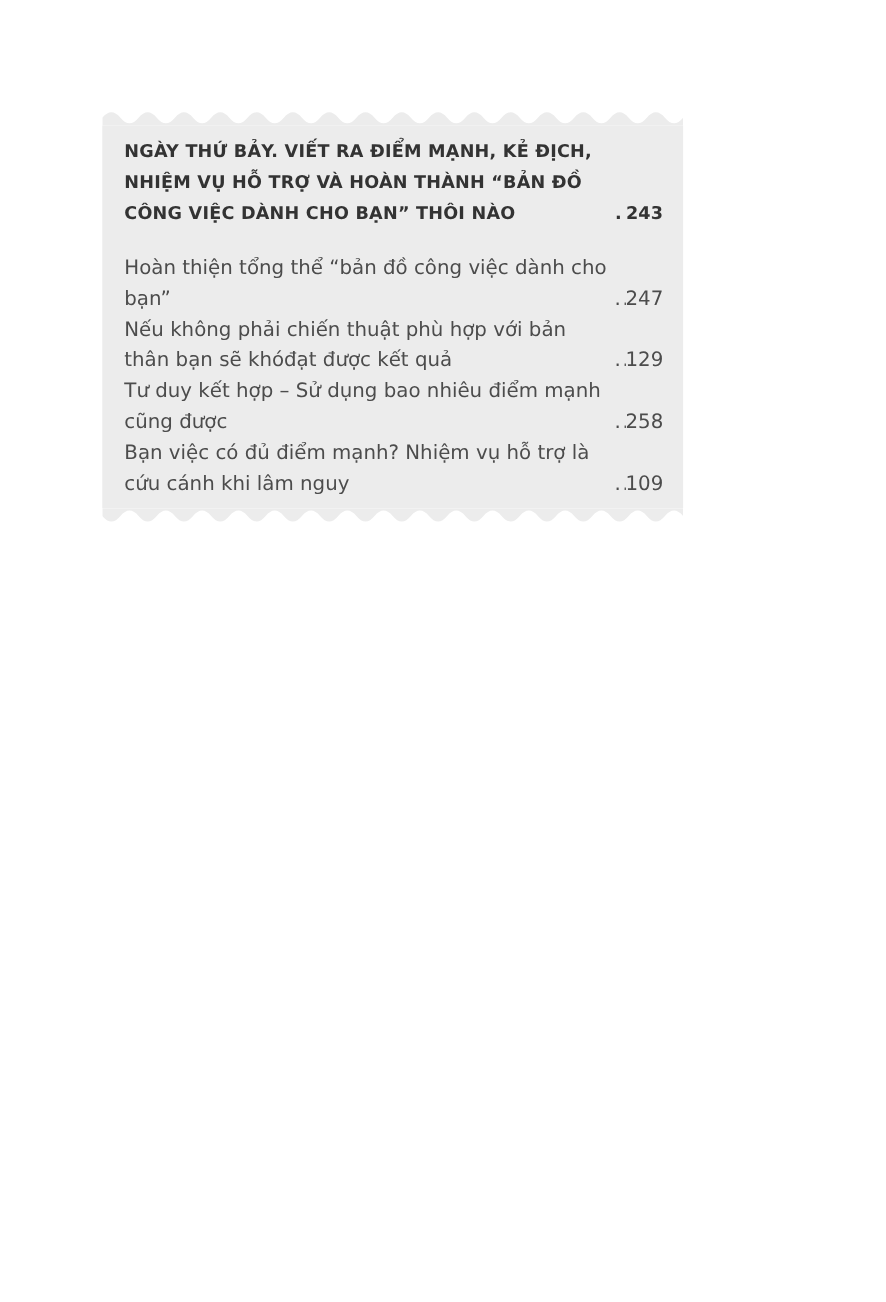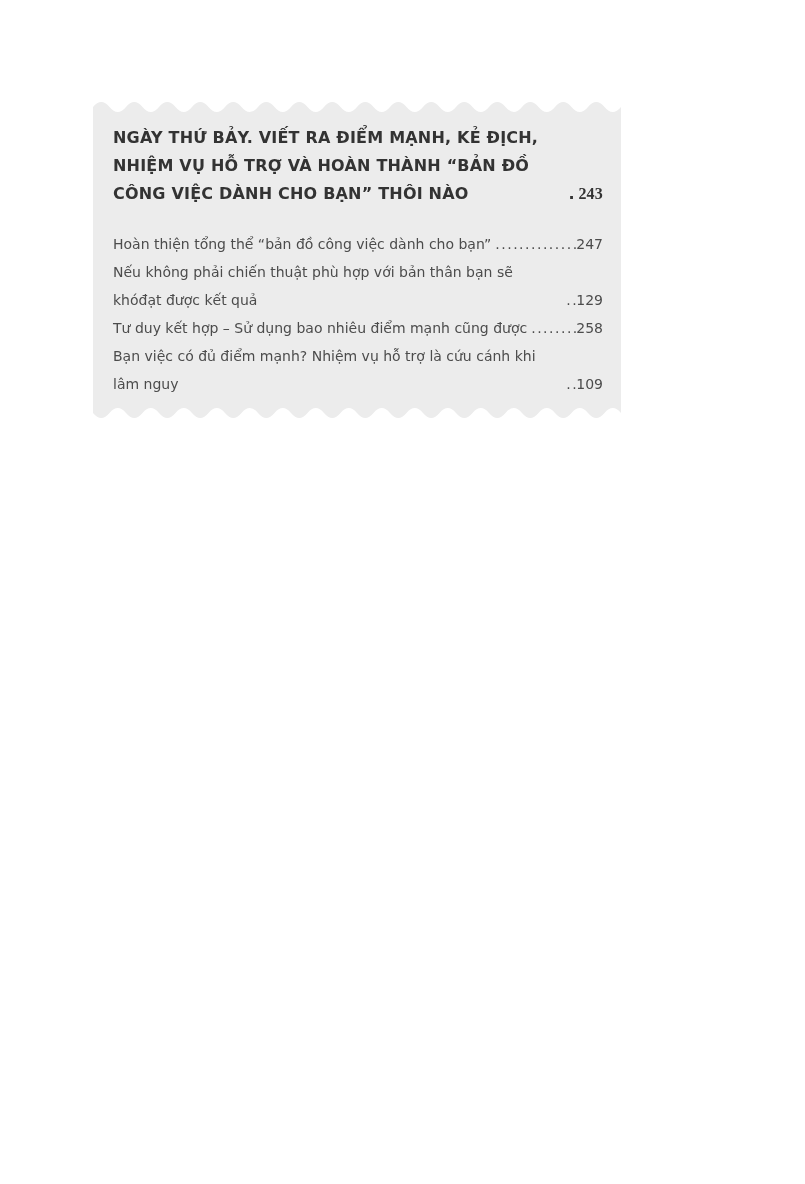--- a/index.html
+++ b/index.html
@@ -41,38 +41,38 @@
     color: #333333;
     font-weight: bold;
     font-size: 16px;
     line-height: 28px;
     letter-spacing: 0.2px;
     margin-bottom: 22px;
   }
   .h-text { flex: 0 1 auto; }
   .entry {
     color: #4c4c4c;
-    font-size: 14px;
+    font-size: 18px;
     line-height: 28px;
   }
   .e-text { flex: 0 1 auto; }
   .dots {
     flex: 1 1 0;
     min-width: 10px;
     overflow: hidden;
     white-space: nowrap;
     margin-left: 4px;
   }
   .dots::before {
     content: "....................................................................................................................................................................";
     letter-spacing: 1.5px;
   }
   .h-dots { margin-left: 8px; }
   .h-dots::before { letter-spacing: 2.5px; }
-  .h-page { flex: none; margin-left: 0; font-family: Liberation Serif, serif; }
+  .h-page { flex: none; margin-left: 0; }
   .e-page { flex: none; }
 </style>
 </head>
 <body>
 
 <div class="page">
   <section class="toc-panel">
 
     <svg class="wave wave-top" viewBox="0 0 640 14" preserveAspectRatio="none" aria-hidden="true">
       <path d="M0,7 q10,-10 20,0 q10,10 20,0 q10,-10 20,0 q10,10 20,0 q10,-10 20,0 q10,10 20,0 q10,-10 20,0 q10,10 20,0 q10,-10 20,0 q10,10 20,0 q10,-10 20,0 q10,10 20,0 q10,-10 20,0 q10,10 20,0 q10,-10 20,0 q10,10 20,0 q10,-10 20,0 q10,10 20,0 q10,-10 20,0 q10,10 20,0 q10,-10 20,0 q10,10 20,0 q10,-10 20,0 q10,10 20,0 q10,-10 20,0 q10,10 20,0 q10,-10 20,0 q10,10 20,0 q10,-10 20,0 q10,10 20,0 q10,-10 20,0 q10,10 20,0 V14 H0 Z" fill="#ececec"></path>

